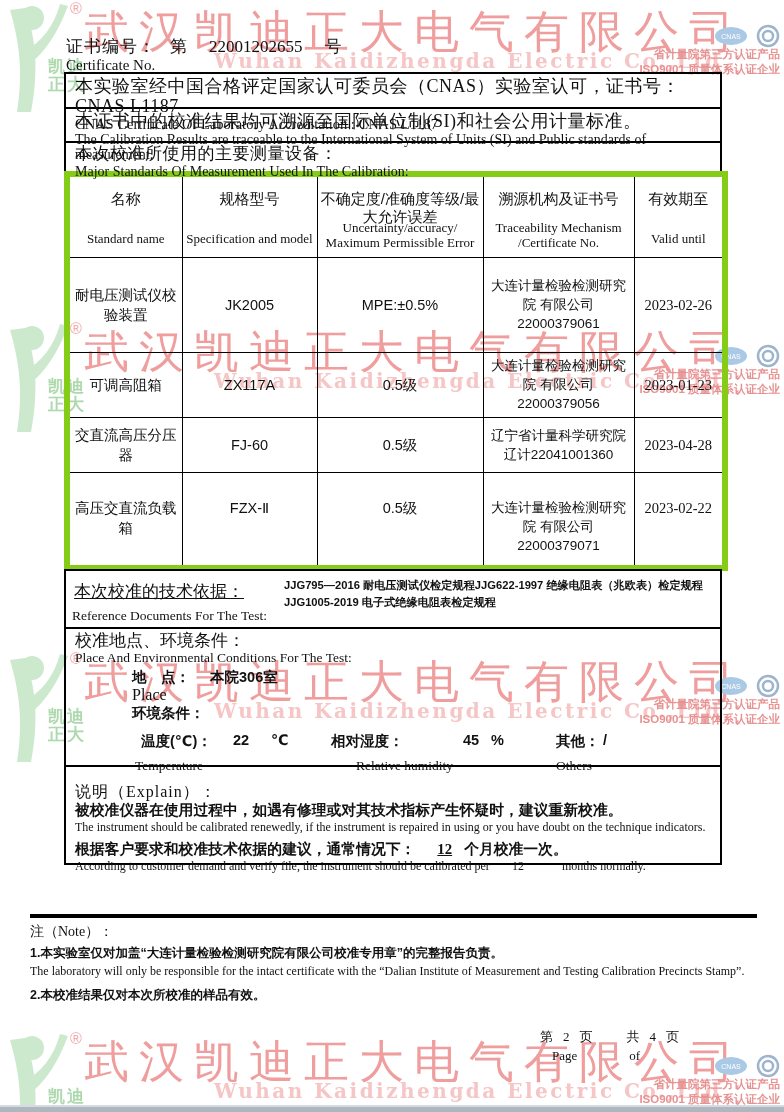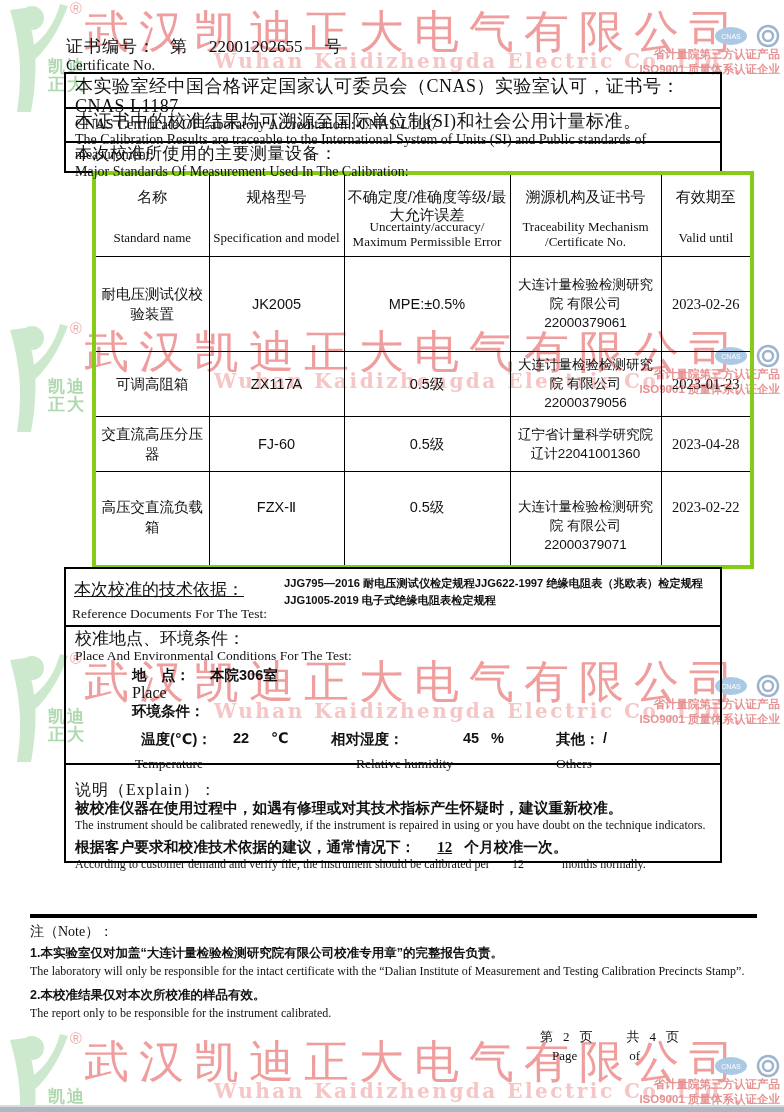--- a/index.html
+++ b/index.html
@@ -39,21 +39,21 @@
   .box { border:2px solid #000; margin-top:-2px; padding:2px 9px 0 9px; background:transparent; }
   .box .cn { font-size:18px; line-height:20px; letter-spacing:0.5px; }
   .box .en { font-size:14.5px; line-height:15px; margin-top:1px; }
   .boxA { height:37px; }
   .boxB { height:36px; }
   .boxC { height:32px; }
   .boxC .cn { font-size:17px; line-height:18px; }
   .boxC .en { font-size:14px; }
   
   table.stdtable { width:658px; margin-top:-2px; border-collapse:collapse; table-layout:fixed;
-    border:4px solid #84cc16;margin-left:28px; }
+    border:6px solid #84cc16; }
   .stdtable th, .stdtable td { border:1.6px solid #000; text-align:center; background:transparent; }
   .stdtable th { position:relative; height:83px; vertical-align:top; font-weight:normal; }
   .hcn { padding-top:13px; font-size:15px; line-height:18px;
     font-family:"Liberation Sans","DejaVu Sans",sans-serif; }
   .hen { position:absolute; bottom:11px; left:0; right:0; font-size:13px; line-height:15px; }
   .hen.two { bottom:7px; }
   .stdtable td { font-family:"Liberation Sans","DejaVu Sans",sans-serif; font-size:14.5px;
     line-height:20px; vertical-align:middle; padding:2px 3px; }
   td.date { font-family:"Liberation Serif","DejaVu Serif",serif; font-size:14.5px; }
   tr.r1 { height:95px; } tr.r2 { height:65px; } tr.r3 { height:55px; } tr.r4 { height:96px; }
@@ -361,21 +361,20 @@
         <span>According to customer demand and verify file, the instrument should be calibrated per</span><span class="gap1">12</span><span class="gap2">months normally.</span>
       </div>
     </div>
   </div>
 
   <div class="note">
     <div class="note-h">注（Note）：</div>
     <div class="note-cn">1.本实验室仅对加盖“大连计量检验检测研究院有限公司校准专用章”的完整报告负责。</div>
     <div class="note-en">The laboratory will only be responsible for the intact certificate with the “Dalian Institute of Measurement and Testing Calibration Precincts Stamp”.</div>
     <div class="note-cn second">2.本校准结果仅对本次所校准的样品有效。</div>
-    <div class="note-en">The report only to be responsible for the instrument calibrated.</div>
   </div>
 
   <div class="footer">
     <div class="f-line1">
       <span>第</span><span>2</span><span>页</span><span class="f-gap">共</span><span>4</span><span>页</span>
     </div>
     <div class="f-line2">
       <span class="f-page">Page</span><span class="f-of">of</span>
     </div>
   </div>

